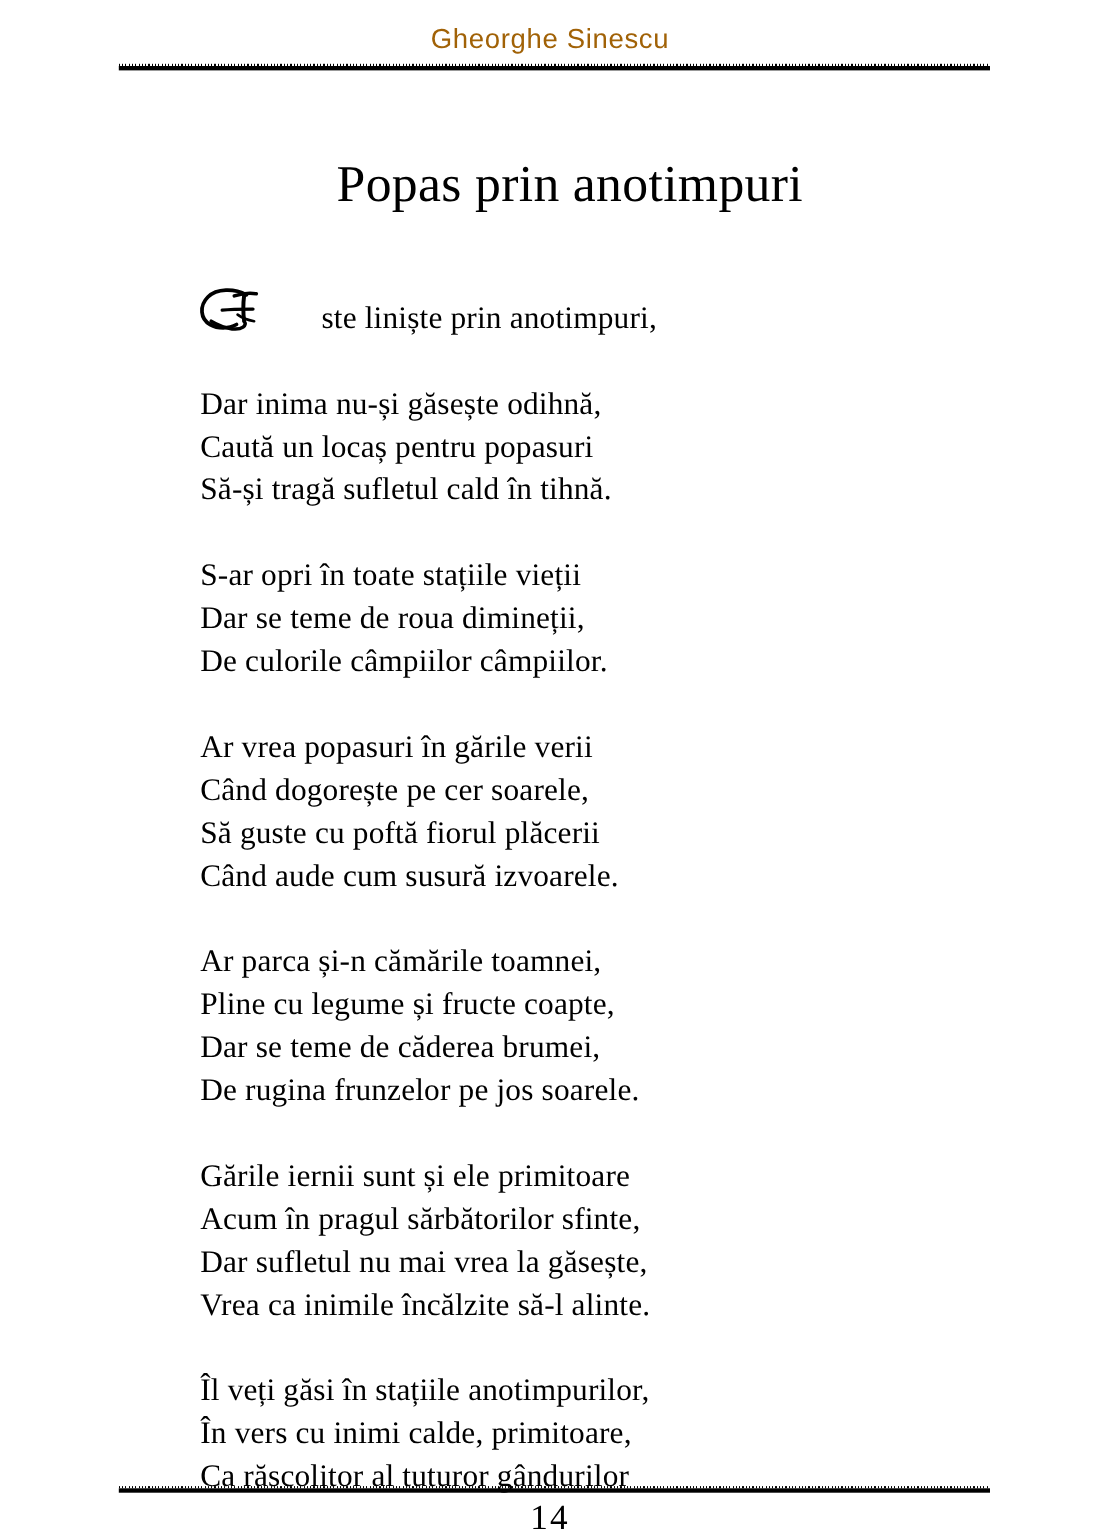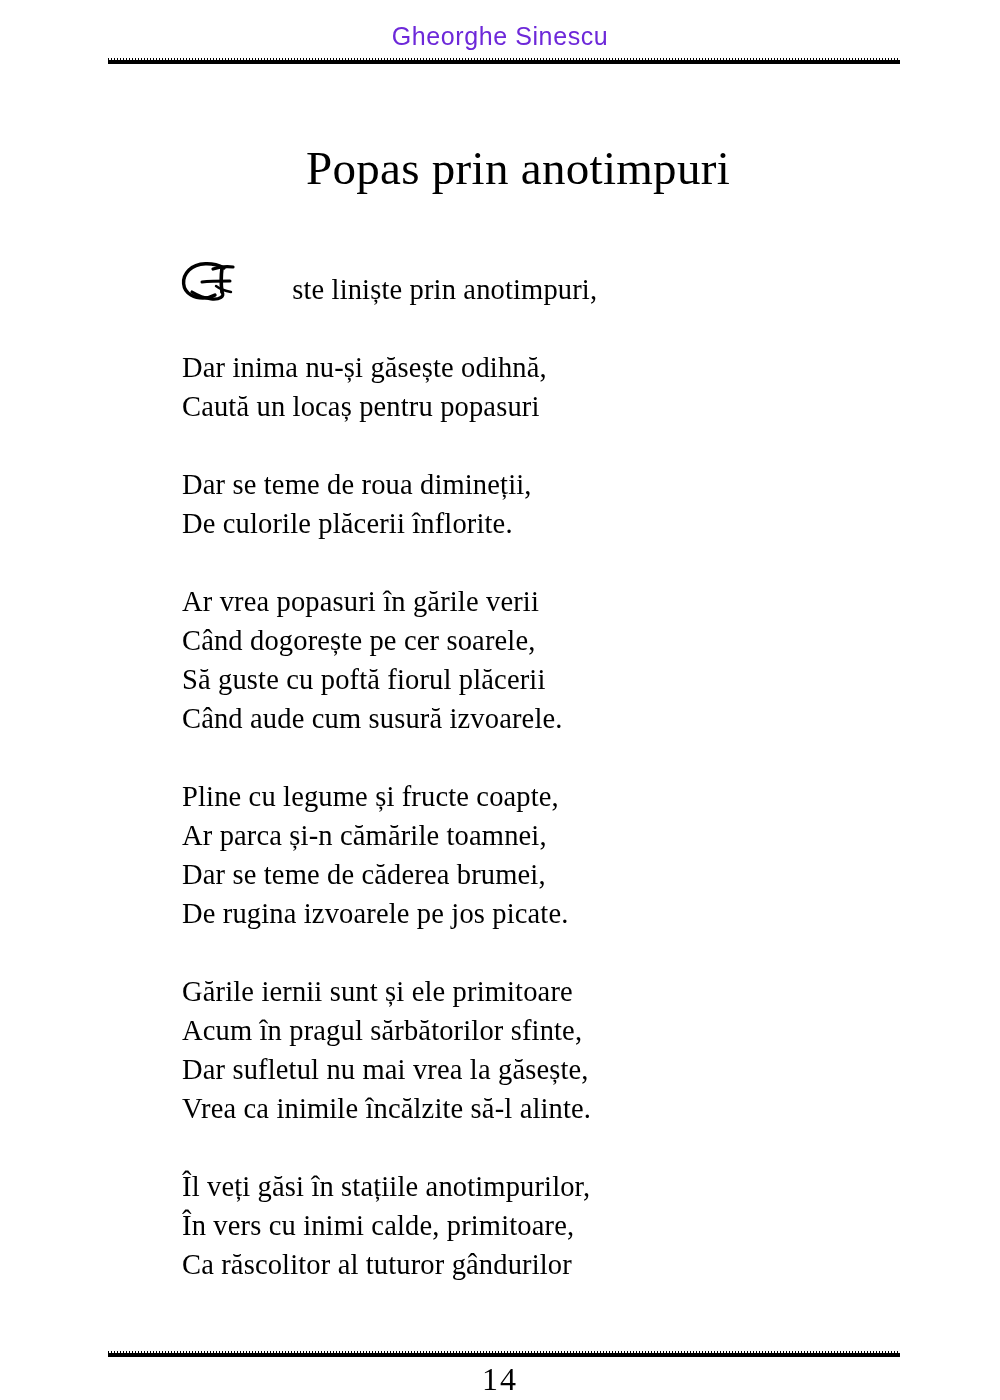--- a/index.html
+++ b/index.html
@@ -30,21 +30,21 @@
   .running-head {
     position: absolute;
     top: 24px;
     left: 0;
     width: 1000px;
     text-align: center;
     font-family: "Liberation Sans", "DejaVu Sans", sans-serif;
     font-size: 25px;
     font-weight: 400;
     letter-spacing: 0.6px;
-    color: #6d28d9;
+    color: #a16207;
     line-height: 1;
   }
 
   
   .rule {
     position: absolute;
     left: 108px;
     width: 792px;
     height: 4px;
     background: #000;
@@ -164,39 +164,41 @@
               <path d="M42 31 C45 35, 40 39, 31 38 C24 37, 17 34, 12 31" stroke-width="3.2"></path>
 
               <path d="M36 25 C40 28, 45 30, 51 31" stroke-width="2.4"></path>
             </g>
           </svg>
         </span>
         <span>ste liniște prin anotimpuri,</span>
       </div>
       <div class="verse">Dar inima nu-și găsește odihnă,</div>
       <div class="verse">Caută un locaș pentru popasuri</div>
-    </div>
-
-    <div class="stanza">
+      <div class="verse">Să-și tragă sufletul cald în tihnă.</div>
+    </div>
+
+    <div class="stanza">
+      <div class="verse">S-ar opri în toate stațiile vieții</div>
       <div class="verse">Dar se teme de roua dimineții,</div>
-      <div class="verse">De culorile plăcerii înflorite.</div>
+      <div class="verse">De culorile câmpiilor câmpiilor.</div>
     </div>
 
     <div class="stanza">
       <div class="verse">Ar vrea popasuri în gările verii</div>
       <div class="verse">Când dogorește pe cer soarele,</div>
       <div class="verse">Să guste cu poftă fiorul plăcerii</div>
       <div class="verse">Când aude cum susură izvoarele.</div>
     </div>
 
     <div class="stanza">
+      <div class="verse">Ar parca și-n cămările toamnei,</div>
       <div class="verse">Pline cu legume și fructe coapte,</div>
-      <div class="verse">Ar parca și-n cămările toamnei,</div>
       <div class="verse">Dar se teme de căderea brumei,</div>
-      <div class="verse">De rugina izvoarele pe jos picate.</div>
+      <div class="verse">De rugina frunzelor pe jos soarele.</div>
     </div>
 
     <div class="stanza">
       <div class="verse">Gările iernii sunt și ele primitoare</div>
       <div class="verse">Acum în pragul sărbătorilor sfinte,</div>
       <div class="verse">Dar sufletul nu mai vrea la găsește,</div>
       <div class="verse">Vrea ca inimile încălzite să-l alinte.</div>
     </div>
 
     <div class="stanza">

